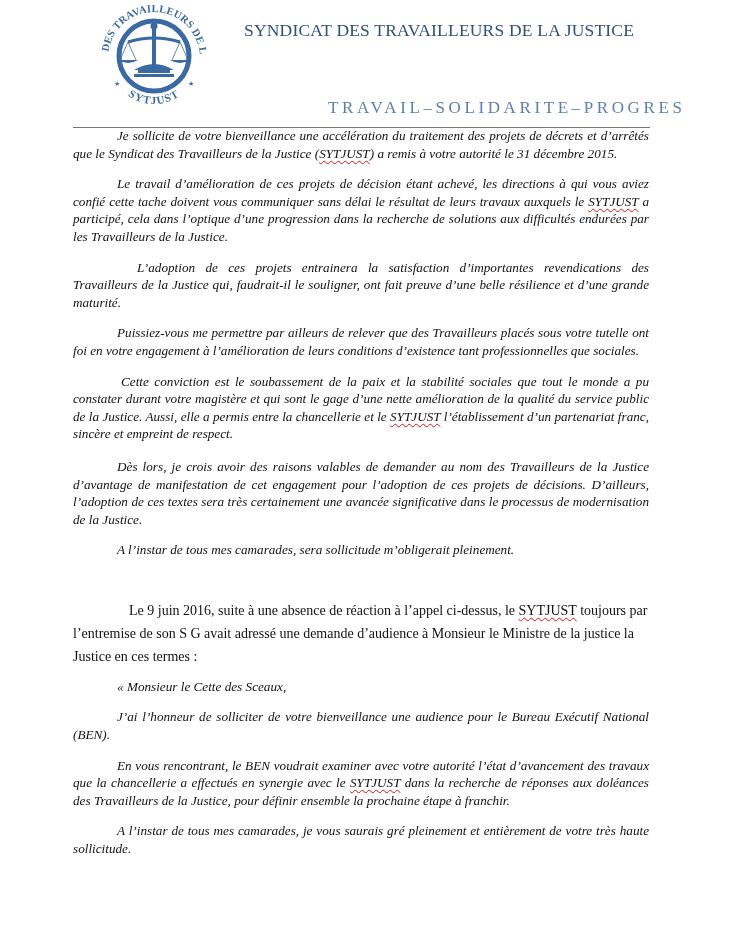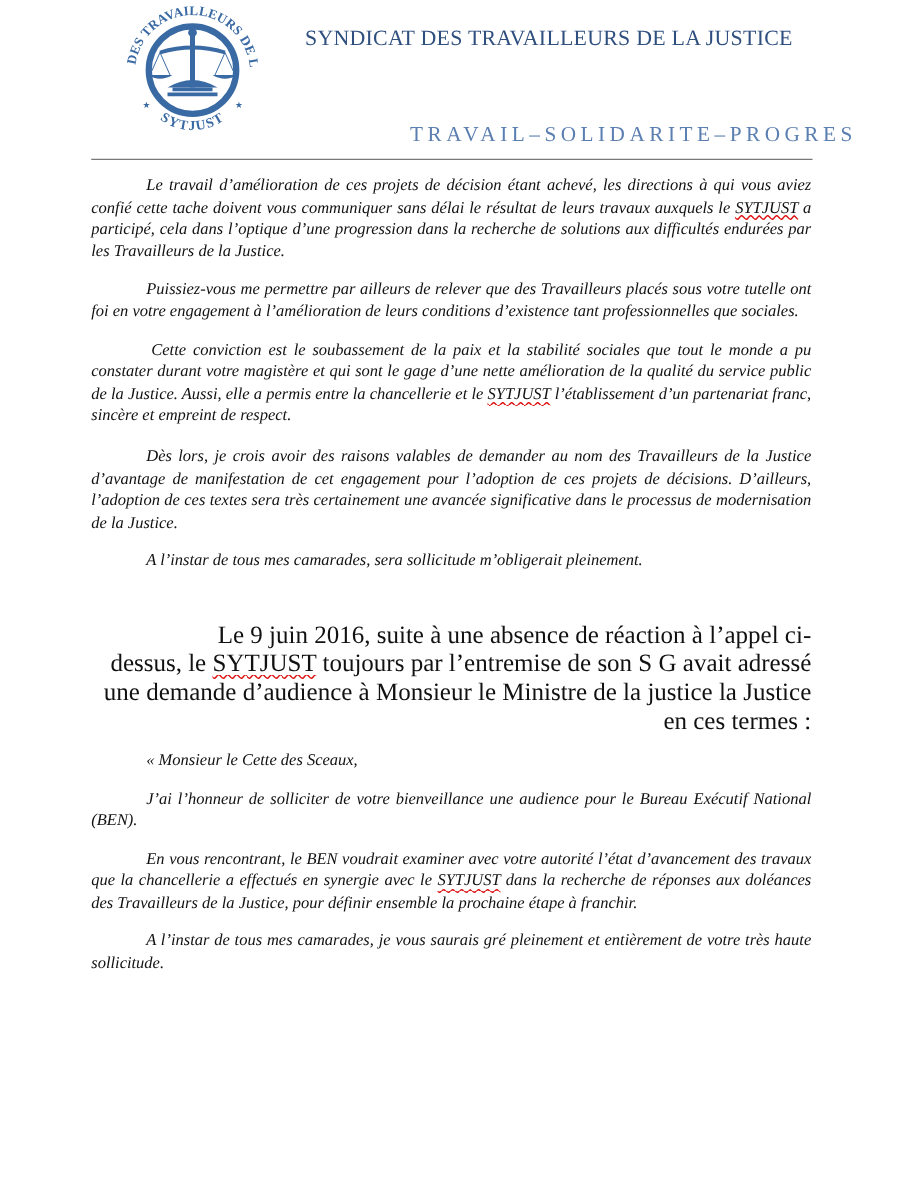--- a/index.html
+++ b/index.html
@@ -4,21 +4,21 @@
   <style>
     html, body { margin: 0; padding: 0; background: #ffffff; }
     body { width: 735px; height: 951px; position: relative; overflow: hidden; font-family: "Liberation Serif", serif; color: #111; }
     .logo { position: absolute; left: 96px; top: 2px; width: 116px; height: 106px; }
     .org-title { position: absolute; left: 244px; top: 20px; font-size: 17.5px; color: #2f4f7f; letter-spacing: 0.2px; white-space: nowrap; }
     .motto { position: absolute; left: 328px; top: 98px; font-size: 17px; color: #5b7fb0; letter-spacing: 3.6px; white-space: nowrap; }
     .rule { position: absolute; left: 73px; top: 127px; width: 577px; height: 0; border-top: 1.5px solid #777; }
     .body { position: absolute; left: 73px; top: 126px; width: 576px; }
     p { margin: 0; }
     .it { font-style: italic; font-size: 13.2px; line-height: 17.6px; text-align: justify; }
-    .rm { font-style: normal; font-size: 20px; line-height: 23px; text-align: right; }
+    .rm { font-style: normal; font-size: 14px; line-height: 23px; }
     .sp { text-decoration: underline wavy #d11; text-decoration-thickness: 1px; text-underline-offset: 2px; }
     .ind1 { text-indent: 44px; }
     .ind2 { text-indent: 64px; }
     .ind3 { text-indent: 48px; }
     .ind4 { text-indent: 52px; }
     .ind5 { text-indent: 56px; }
   </style>
 </head>
 <body>
 
@@ -50,23 +50,25 @@
       <textPath href="#arcBot" startOffset="50%" text-anchor="middle">SYTJUST</textPath>
     </text>
   </svg>
 </div>
 
 <div class="org-title">SYNDICAT DES TRAVAILLEURS DE LA JUSTICE</div>
 <div class="motto">TRAVAIL–SOLIDARITE–PROGRES</div>
 <div class="rule"></div>
 
 <div class="body">
+  <p class="it ind1" style="margin-top:1px;"><span>Je sollicite de votre bienveillance une accélération du traitement des projets de décrets et d’arrêtés que le Syndicat des Travailleurs de la Justice (</span><span class="sp">SYTJUST</span><span>) a remis à votre autorité le 31 décembre 2015.</span></p>
 
   <p class="it ind1" style="margin-top:13px;"><span>Le travail d’amélioration de ces projets de décision étant achevé, les directions à qui vous aviez confié cette tache doivent vous communiquer sans délai le résultat de leurs travaux auxquels le </span><span class="sp">SYTJUST</span><span> a participé, cela dans l’optique d’une progression dans la recherche de solutions aux difficultés endurées par les Travailleurs de la Justice.</span></p>
 
+  <p class="it ind2" style="margin-top:13px;">L’adoption de ces projets entrainera la satisfaction d’importantes revendications des Travailleurs de la Justice qui, faudrait-il le souligner, ont fait preuve d’une belle résilience et d’une grande maturité.</p>
 
   <p class="it ind1" style="margin-top:13px;">Puissiez-vous me permettre par ailleurs de relever que des Travailleurs placés sous votre tutelle ont foi en votre engagement à l’amélioration de leurs conditions d’existence tant professionnelles que sociales.</p>
 
   <p class="it ind3" style="margin-top:13px;"><span>Cette conviction est le soubassement de la paix et la stabilité sociales que tout le monde a pu constater durant votre magistère et qui sont le gage d’une nette amélioration de la qualité du service public de la Justice. Aussi, elle a permis entre la chancellerie et le </span><span class="sp">SYTJUST</span><span> l’établissement d’un partenariat franc, sincère et empreint de respect.</span></p>
 
   <p class="it ind1" style="margin-top:15px;">Dès lors, je crois avoir des raisons valables de demander au nom des Travailleurs de la Justice d’avantage de manifestation de cet engagement pour l’adoption de ces projets de décisions. D’ailleurs, l’adoption de ces textes sera très certainement une avancée significative dans le processus de modernisation de la Justice.</p>
 
   <p class="it ind1" style="margin-top:13px;">A l’instar de tous mes camarades, sera sollicitude m’obligerait pleinement.</p>
 
 

